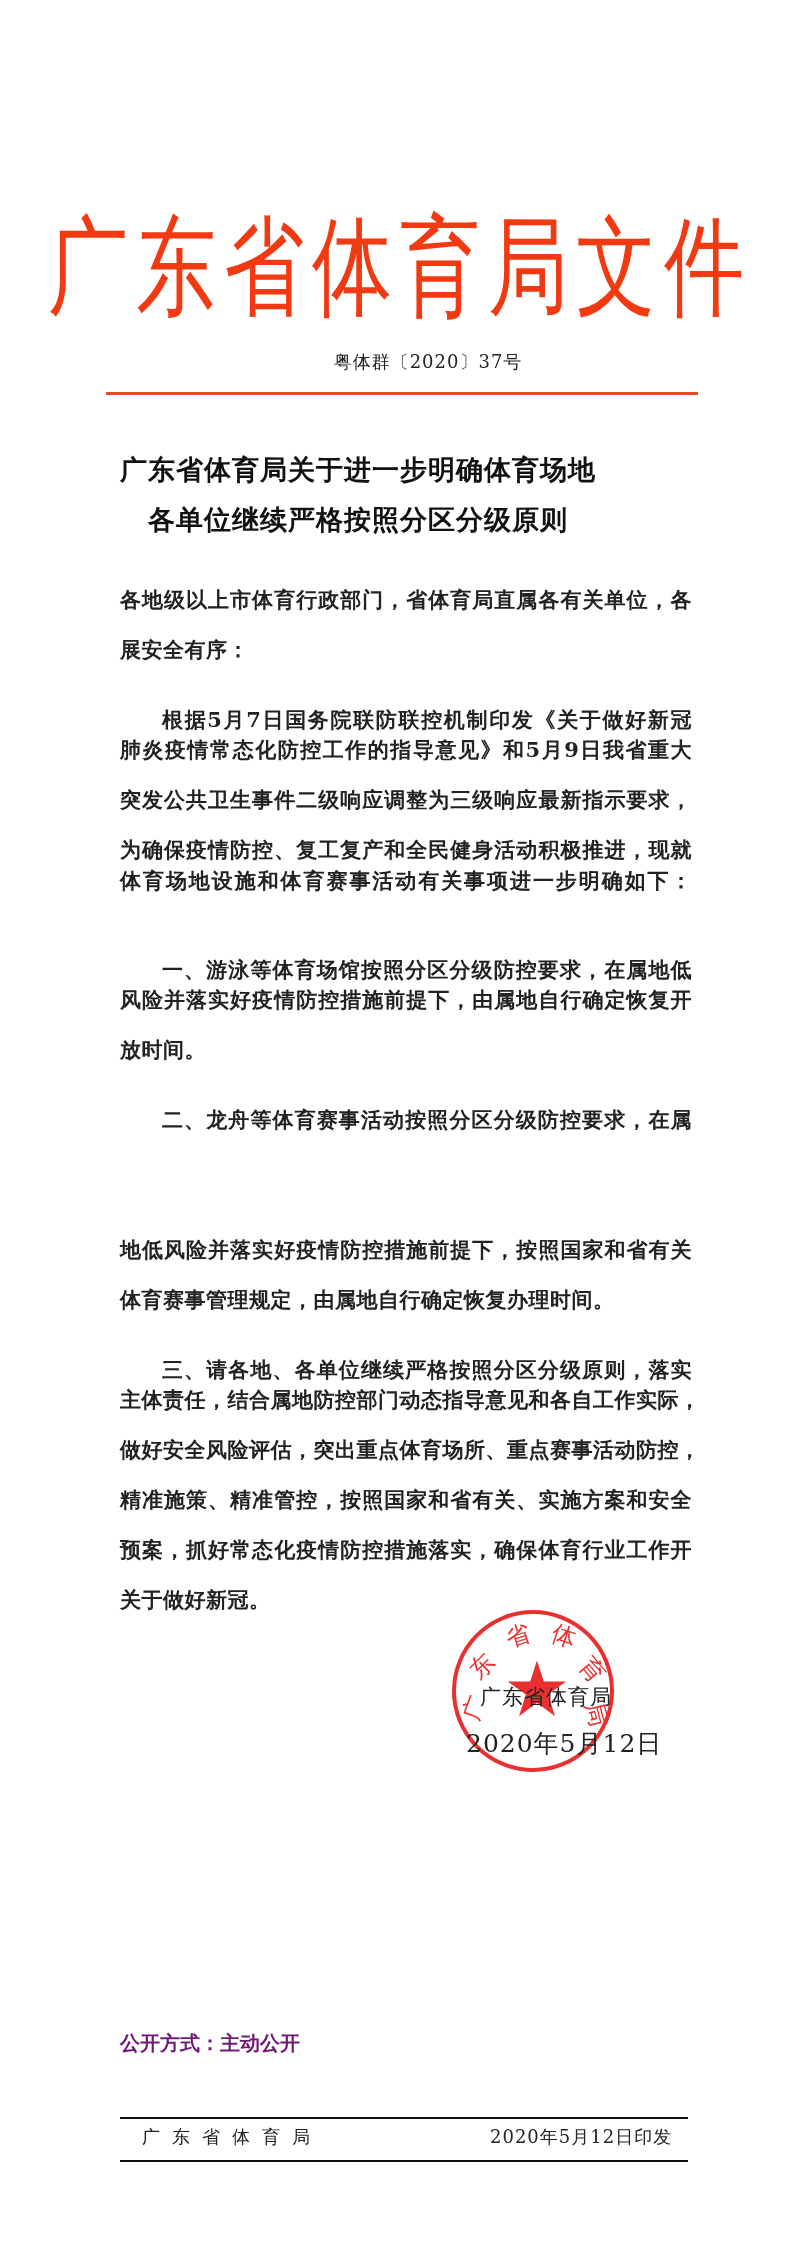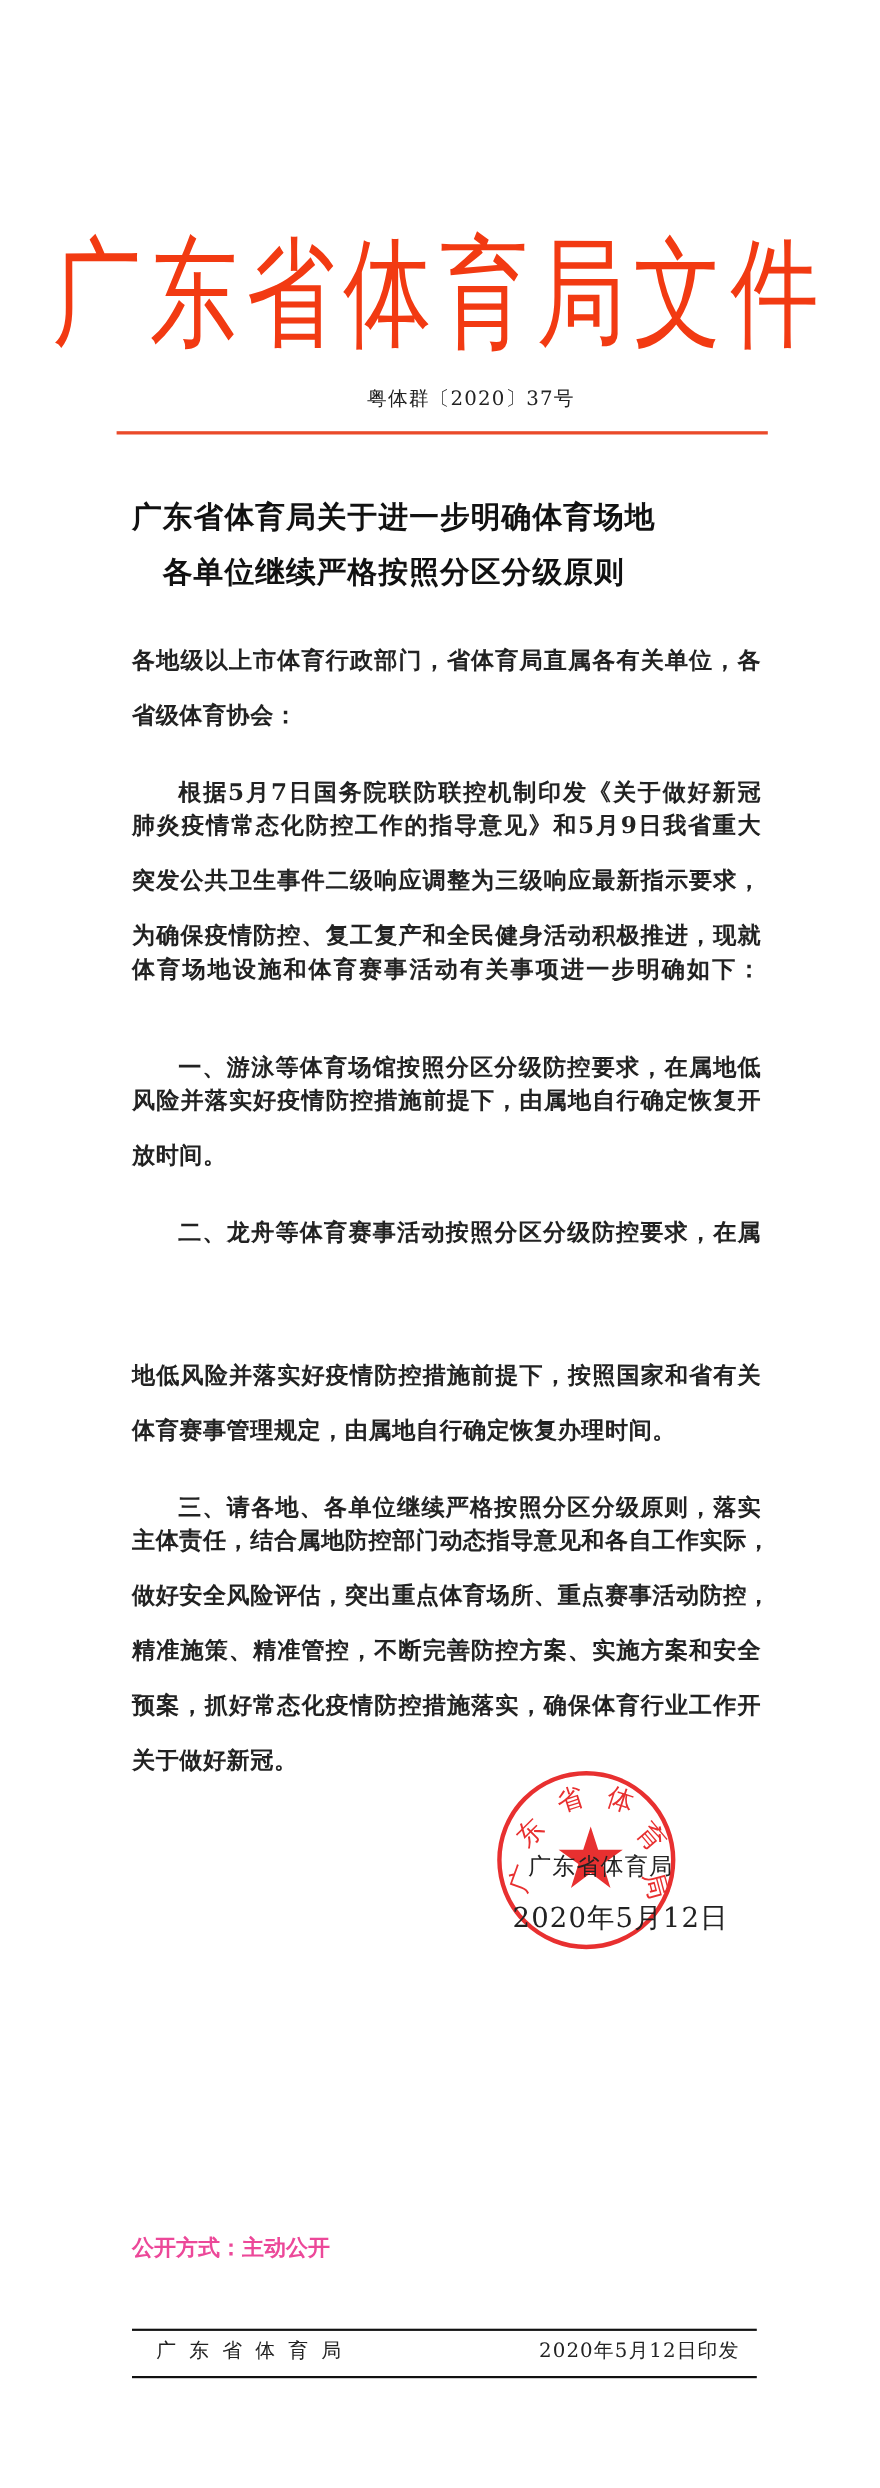--- a/index.html
+++ b/index.html
@@ -15,55 +15,55 @@
   .title-line { left: 0; width: 716px; text-align: center; font-size: 27px; font-weight: bold; color: #111; letter-spacing: 1px; }
   .body-line { left: 120px; width: 572px; font-size: 21px; line-height: 30px; color: #222;
     white-space: nowrap; text-align: justify; text-align-last: justify; letter-spacing: 0.5px; font-weight: bold; }
   .body-line.last { text-align-last: left; }
   .body-line.indent { left: 162px; width: 530px; margin-top: 20px; }
   .seal { left: 452px; top: 1610px; width: 162px; height: 162px; border: 4px solid #e83030; border-radius: 50%; box-sizing: border-box; }
   .seal-arc { position: absolute; color: #e83030; font-size: 24px; font-family: "DejaVu Sans", sans-serif; }
   .seal-star { position: absolute; left: 50px; top: 44px; width: 62px; height: 62px; }
   .sign-name { left: 480px; top: 1683px; font-size: 21px; color: #222; letter-spacing: 1px; }
   .sign-date { left: 466px; top: 1727px; font-size: 25px; color: #222; letter-spacing: 1px; }
-  .disclosure { left: 120px; top: 2030px; font-size: 20px; font-weight: bold; color: #ec4899;
+  .disclosure { left: 120px; top: 2030px; font-size: 20px; font-weight: bold; color: #701a75;
     font-family: "DejaVu Sans", "Liberation Sans", sans-serif; }
   .footer-rule { left: 120px; width: 568px; height: 2px; background: #111; }
   .footer-org { left: 142px; top: 2125px; font-size: 18px; letter-spacing: 12px; color: #222; }
   .footer-date { left: 490px; top: 2125px; font-size: 18px; color: #222; letter-spacing: 1px; }
 </style>
 </head>
 <body>
 
 <div class="abs red-header">广东省体育局文件</div>
 <div class="abs doc-number">粤体群〔2020〕37号</div>
 <div class="abs red-rule"></div>
 
 <div class="abs title-line" style="top:452px">广东省体育局关于进一步明确体育场地</div>
 <div class="abs title-line" style="top:502px">各单位继续严格按照分区分级原则</div>
 
 <div>
   <div class="abs body-line" style="top:585px">各地级以上市体育行政部门，省体育局直属各有关单位，各</div>
-  <div class="abs body-line last" style="top:635px">省级体育协会：</div>
+  <div class="abs body-line last" style="top:635px">展安全有序：</div>
   <div class="abs body-line indent" style="top:685px">根据5月7日国务院联防联控机制印发《关于做好新冠</div>
   <div class="abs body-line" style="top:735px">肺炎疫情常态化防控工作的指导意见》和5月9日我省重大</div>
   <div class="abs body-line" style="top:785px">突发公共卫生事件二级响应调整为三级响应最新指示要求，</div>
   <div class="abs body-line" style="top:835px">为确保疫情防控、复工复产和全民健身活动积极推进，现就</div>
   <div class="abs body-line" style="top:866px">体育场地设施和体育赛事活动有关事项进一步明确如下：</div>
   <div class="abs body-line indent" style="top:935px">一、游泳等体育场馆按照分区分级防控要求，在属地低</div>
   <div class="abs body-line" style="top:985px">风险并落实好疫情防控措施前提下，由属地自行确定恢复开</div>
   <div class="abs body-line last" style="top:1035px">放时间。</div>
   <div class="abs body-line indent" style="top:1085px">二、龙舟等体育赛事活动按照分区分级防控要求，在属</div>
 
   <div class="abs body-line" style="top:1235px">地低风险并落实好疫情防控措施前提下，按照国家和省有关</div>
   <div class="abs body-line last" style="top:1285px">体育赛事管理规定，由属地自行确定恢复办理时间。</div>
   <div class="abs body-line indent" style="top:1335px">三、请各地、各单位继续严格按照分区分级原则，落实</div>
   <div class="abs body-line" style="top:1385px">主体责任，结合属地防控部门动态指导意见和各自工作实际，</div>
   <div class="abs body-line" style="top:1435px">做好安全风险评估，突出重点体育场所、重点赛事活动防控，</div>
-  <div class="abs body-line" style="top:1485px">精准施策、精准管控，不断完善防控方案、实施方案和安全</div>
+  <div class="abs body-line" style="top:1485px">精准施策、精准管控，按照国家和省有关、实施方案和安全</div>
   <div class="abs body-line" style="top:1535px">预案，抓好常态化疫情防控措施落实，确保体育行业工作开</div>
   <div class="abs body-line last" style="top:1585px">关于做好新冠。</div>
 </div>
 
 <div class="abs seal">
   <span class="seal-arc" style="left:6px; top:78px; transform:rotate(-70deg)">广</span>
   <span class="seal-arc" style="left:14px; top:36px; transform:rotate(-45deg)">东</span>
   <span class="seal-arc" style="left:50px; top:6px; transform:rotate(-18deg)">省</span>
   <span class="seal-arc" style="left:96px; top:6px; transform:rotate(18deg)">体</span>
   <span class="seal-arc" style="left:124px; top:40px; transform:rotate(50deg)">育</span>

